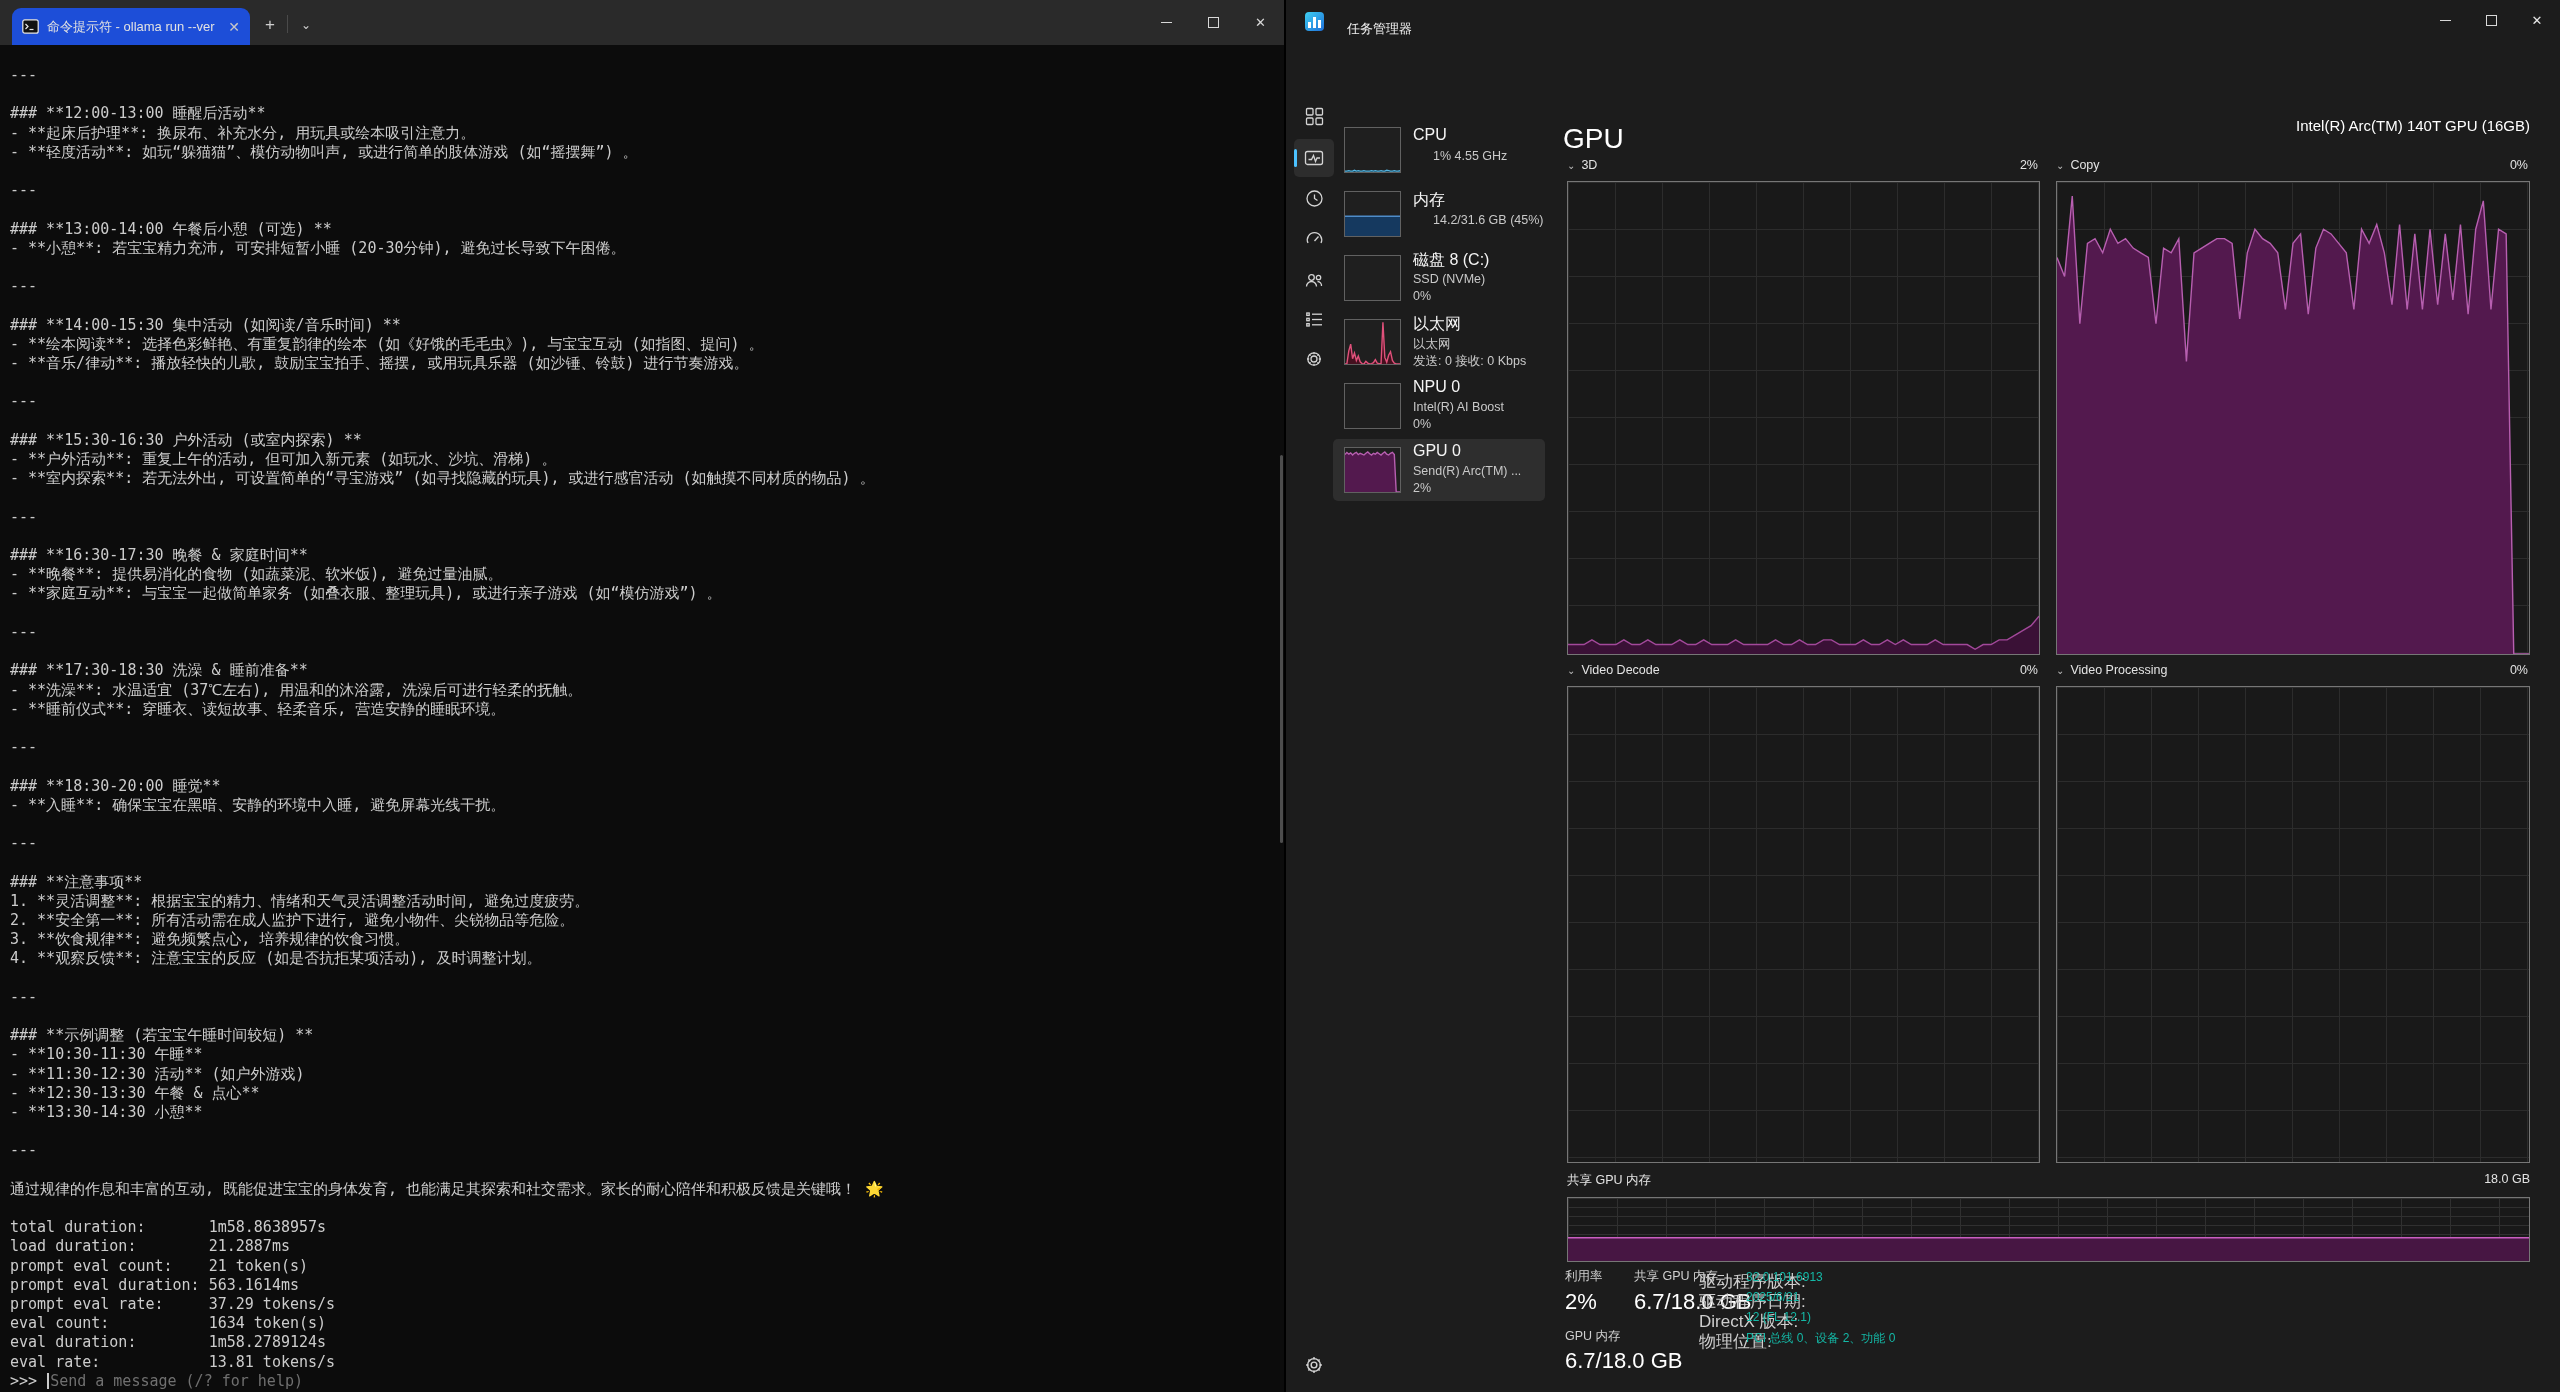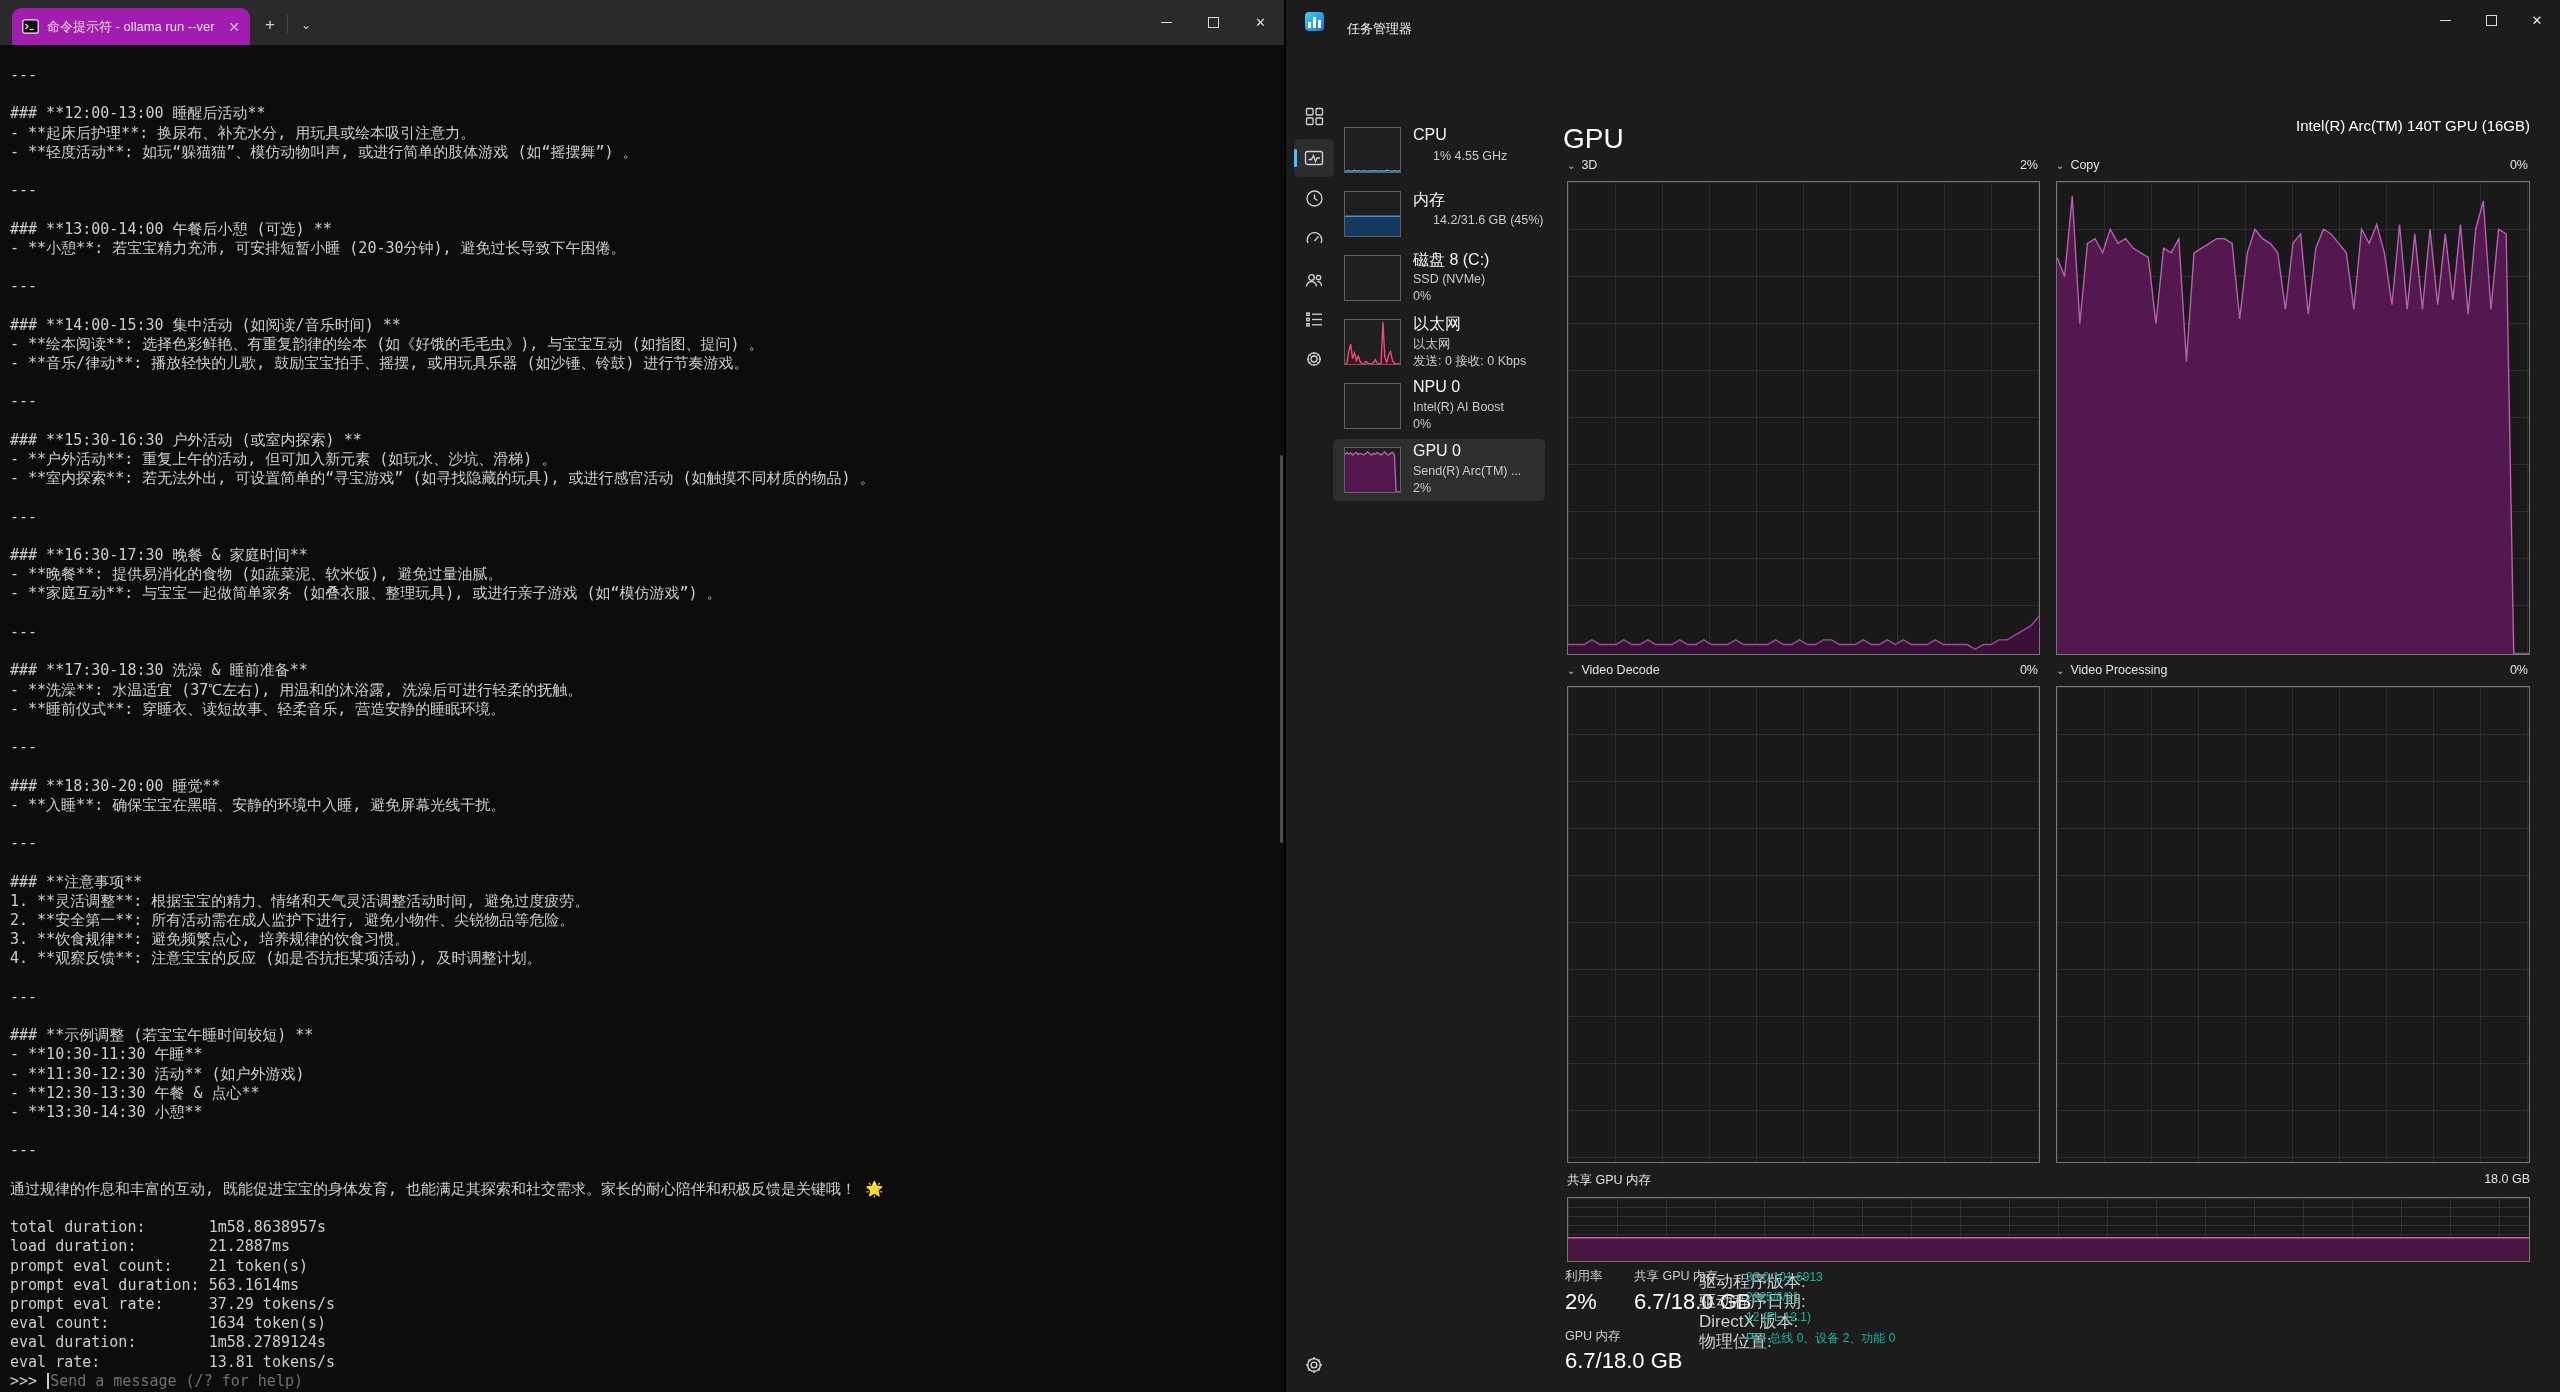--- a/index.html
+++ b/index.html
@@ -2,21 +2,21 @@
 <html><head>
 <meta charset="utf-8">
 <style>
   * { margin:0; padding:0; box-sizing:border-box; }
   html,body { width:2560px; height:1392px; background:#000; overflow:hidden;
               font-family:"Liberation Sans","DejaVu Sans",sans-serif; }
 
   
   .terminal { position:absolute; left:0; top:0; width:1284px; height:1392px; background:#0c0c0c; }
   .term-tabbar { position:absolute; left:0; top:0; right:0; height:45px; background:#2a2a2a; }
-  .term-tab { position:absolute; left:12px; top:8px; width:238px; height:37px; background:#a21caf;
+  .term-tab { position:absolute; left:12px; top:8px; width:238px; height:37px; background:#1d4ed8;
               border-radius:9px 9px 0 0; display:flex; align-items:center; padding:0 10px; }
   .term-tab-title { color:#e2e2e2; font-size:13px; white-space:nowrap; overflow:hidden; flex:1; margin-left:8px; }
   .term-tab-close { color:#c8c8c8; font-size:14px; margin-left:6px; cursor:default; }
   .term-newtab, .term-tabdrop { position:absolute; top:12px; color:#cfcfcf; font-size:17px; width:28px; height:26px;
               display:flex; align-items:center; justify-content:center; }
   .term-newtab { left:256px; }
   .term-tabdrop { left:292px; font-size:12px; }
   .tab-sep { position:absolute; left:287px; top:15px; width:1px; height:18px; background:#4a4a4a; }
   .term-wbtns { position:absolute; right:0; top:0; height:44px; display:flex; }
   .wbtn { width:47px; height:44px; display:flex; align-items:center; justify-content:center; color:#d8d8d8; font-size:13px; }

